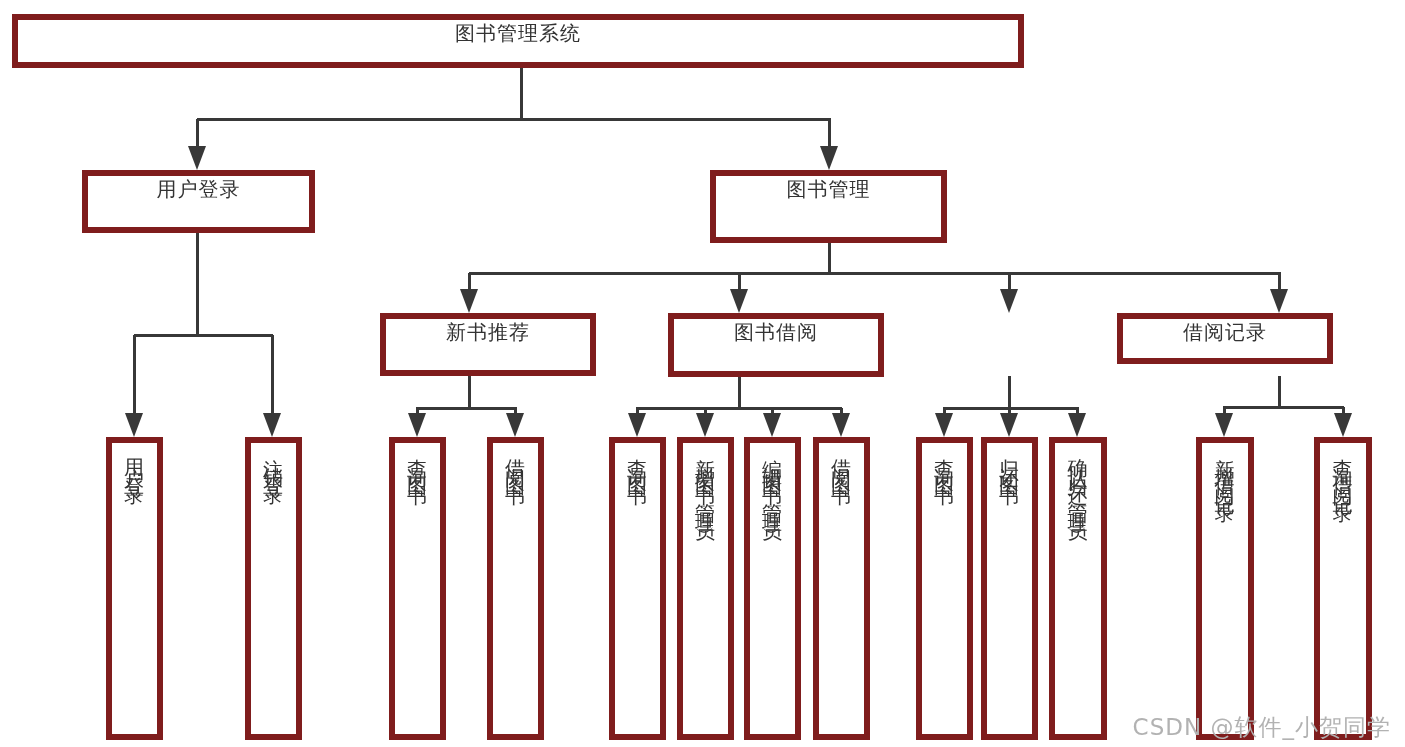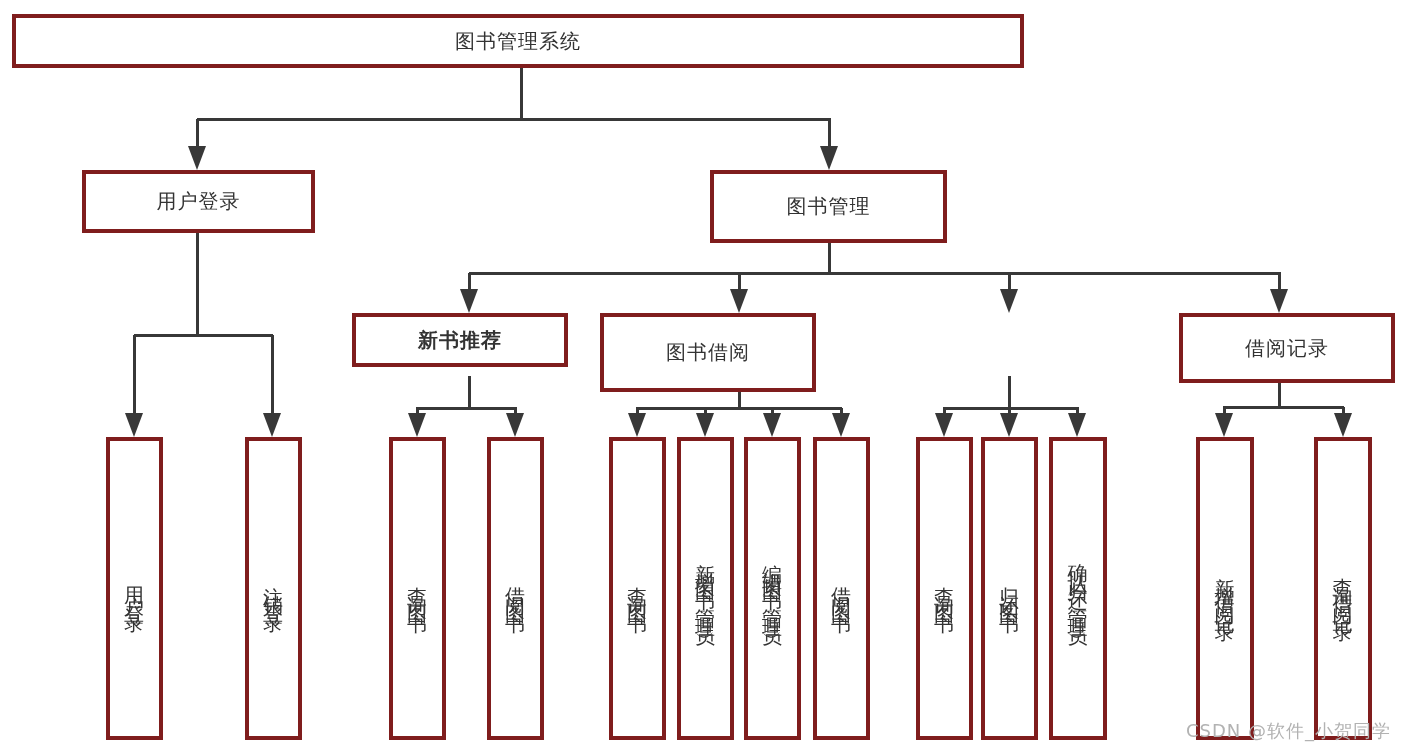--- a/index.html
+++ b/index.html
@@ -8,24 +8,23 @@
     width: 1405px;
     height: 747px;
     background: #ffffff;
     overflow: hidden;
     font-family: "DejaVu Sans", "Liberation Sans", sans-serif;
     color: #333333;
   }
   .node {
     position: absolute;
     box-sizing: border-box;
-    border: 4px solid #7f1d1d;
+    border: 6px solid #7f1d1d;
     background: #ffffff;
     display: flex;
-    align-items: center;
     justify-content: center;
     z-index: 2;
   }
   .node .lbl {
     font-size: 20px;
     letter-spacing: 1px;
     color: #333333;
     white-space: nowrap;
   }
   .leaf { top: 437px; width: 57px; height: 303px; }
@@ -49,21 +48,21 @@
     width: 0; height: 0;
     border-left: 9px solid transparent;
     border-right: 9px solid transparent;
     border-top: 24px solid #383838;
     z-index: 1;
   }
   .watermark {
     position: absolute;
     right: 14px;
     bottom: 4px;
-    font-size: 18px;
+    font-size: 23px;
     color: #b2b2b2;
     letter-spacing: 1px;
     z-index: 5;
     white-space: nowrap;
   }
 </style>
 </head>
 <body>
 
 <div class="stage">
@@ -72,27 +71,27 @@
     <span class="lbl">图书管理系统</span>
   </div>
 
   <div class="node" style="left:82px; top:170px; width:233px; height:63px;">
     <span class="lbl">用户登录</span>
   </div>
   <div class="node" style="left:710px; top:170px; width:237px; height:73px;">
     <span class="lbl">图书管理</span>
   </div>
 
-  <div class="node" style="left:352px; top:313px; width:216px; height:54px;font-weight:bold;">
+  <div class="node" style="left:380px; top:313px; width:216px; height:63px;">
     <span class="lbl">新书推荐</span>
   </div>
-  <div class="node" style="left:600px; top:313px; width:216px; height:79px;">
+  <div class="node" style="left:668px; top:313px; width:216px; height:64px;">
     <span class="lbl">图书借阅</span>
   </div>
-  <div class="node" style="left:1179px; top:313px; width:216px; height:70px;">
+  <div class="node" style="left:1117px; top:313px; width:216px; height:51px;">
     <span class="lbl">借阅记录</span>
   </div>
 
   <div class="node leaf" style="left:106px;">
     <span class="vlbl">用户登录</span>
   </div>
   <div class="node leaf" style="left:245px;">
     <span class="vlbl">注销登录</span>
   </div>
   <div class="node leaf" style="left:389px;">

